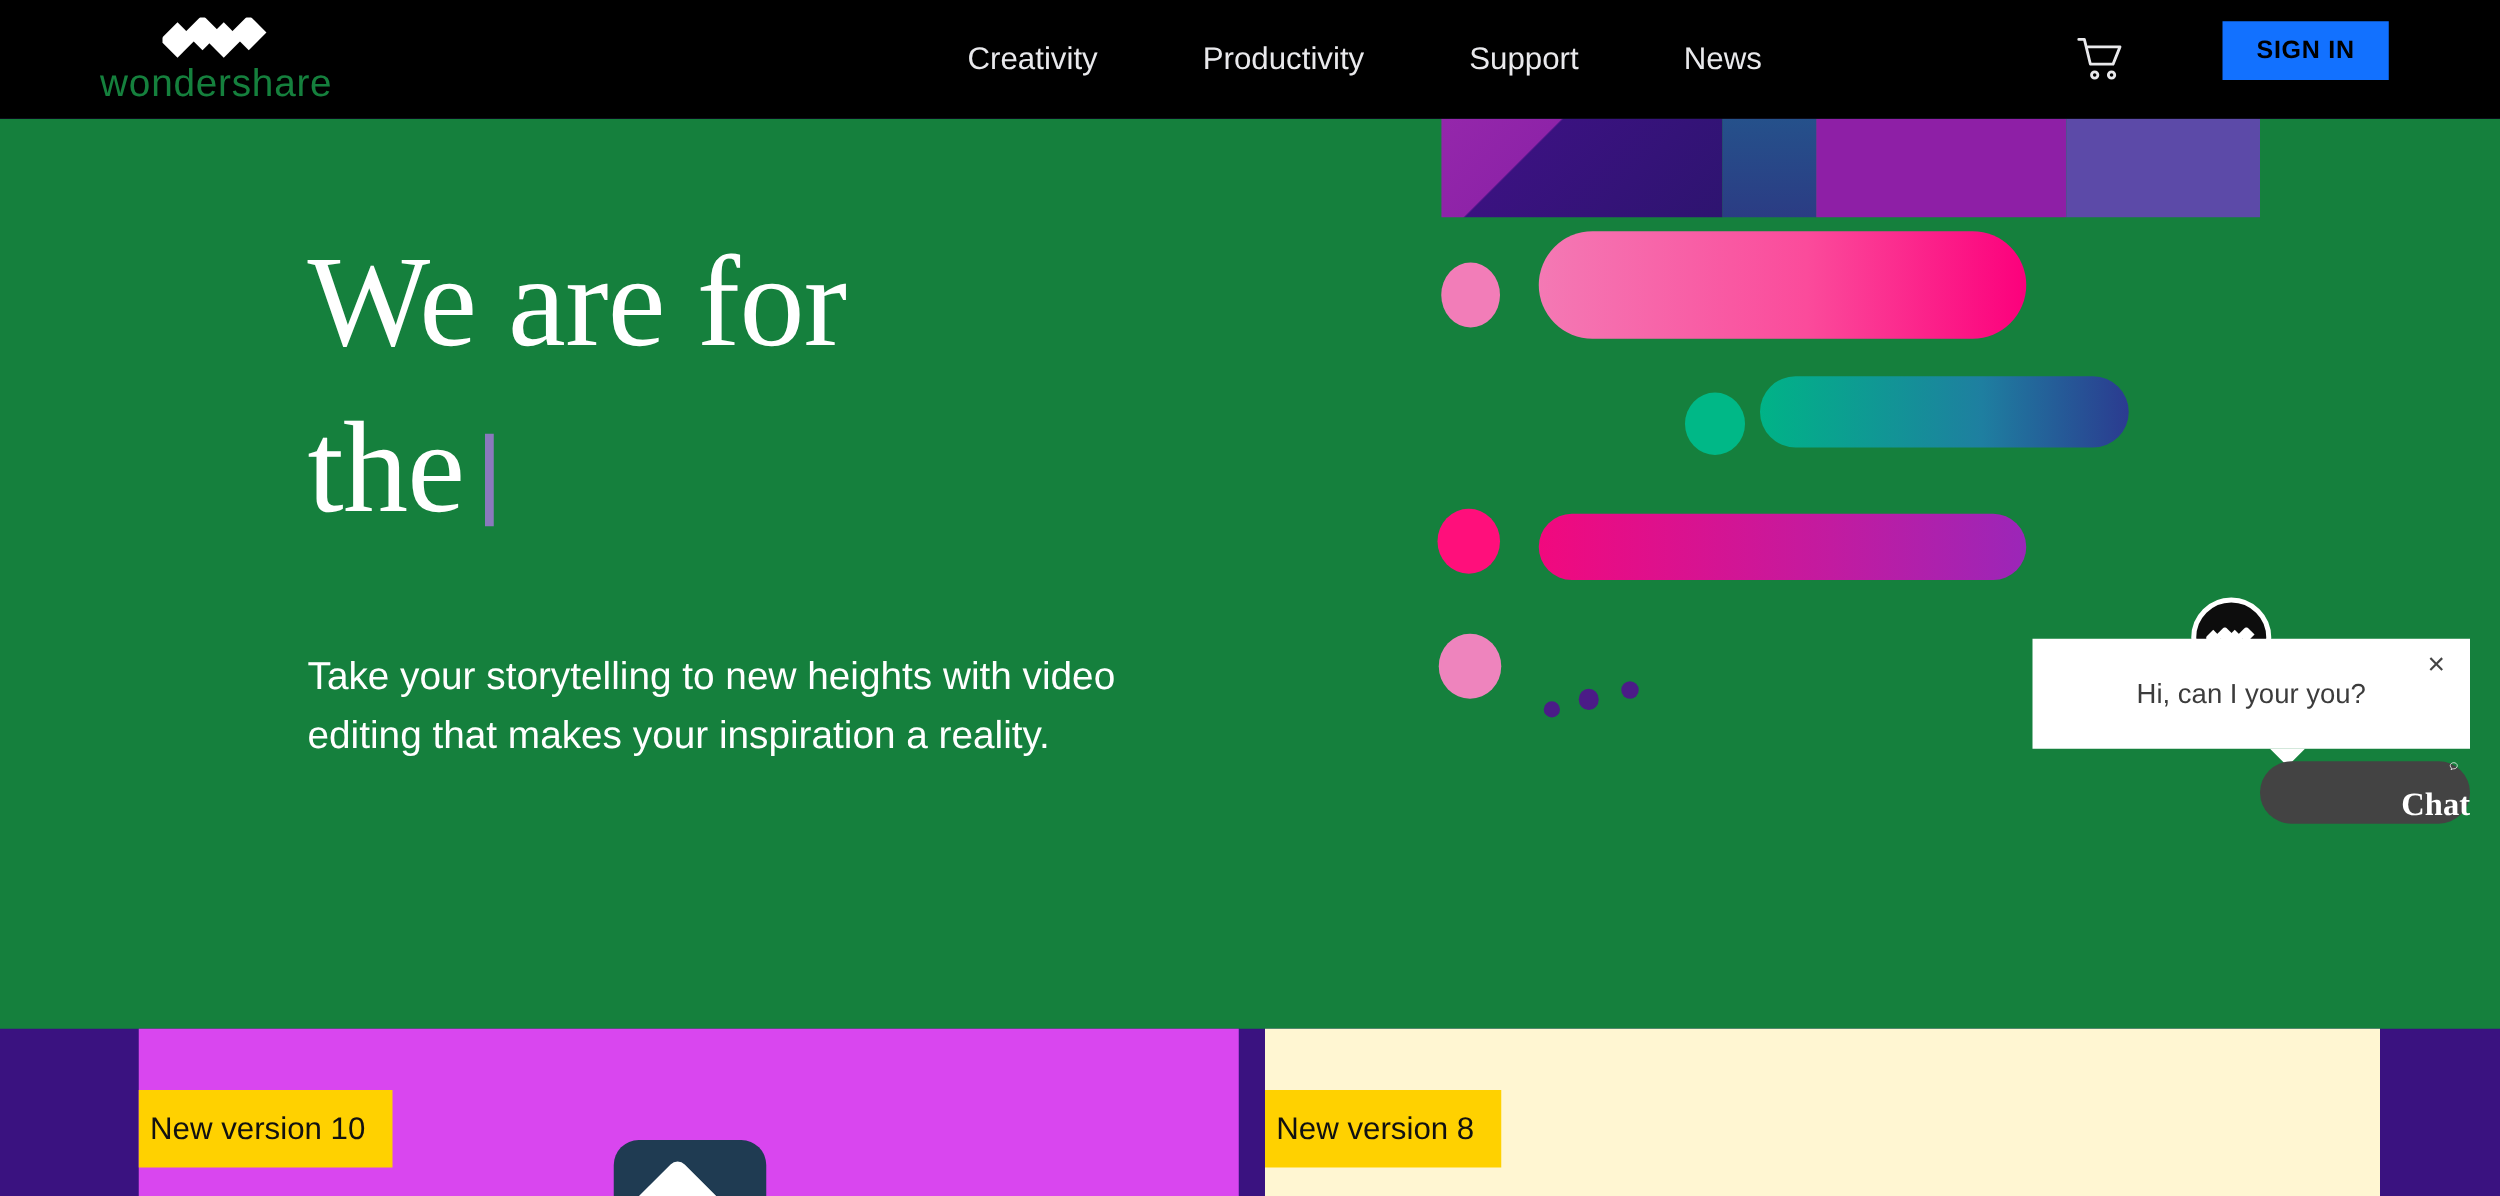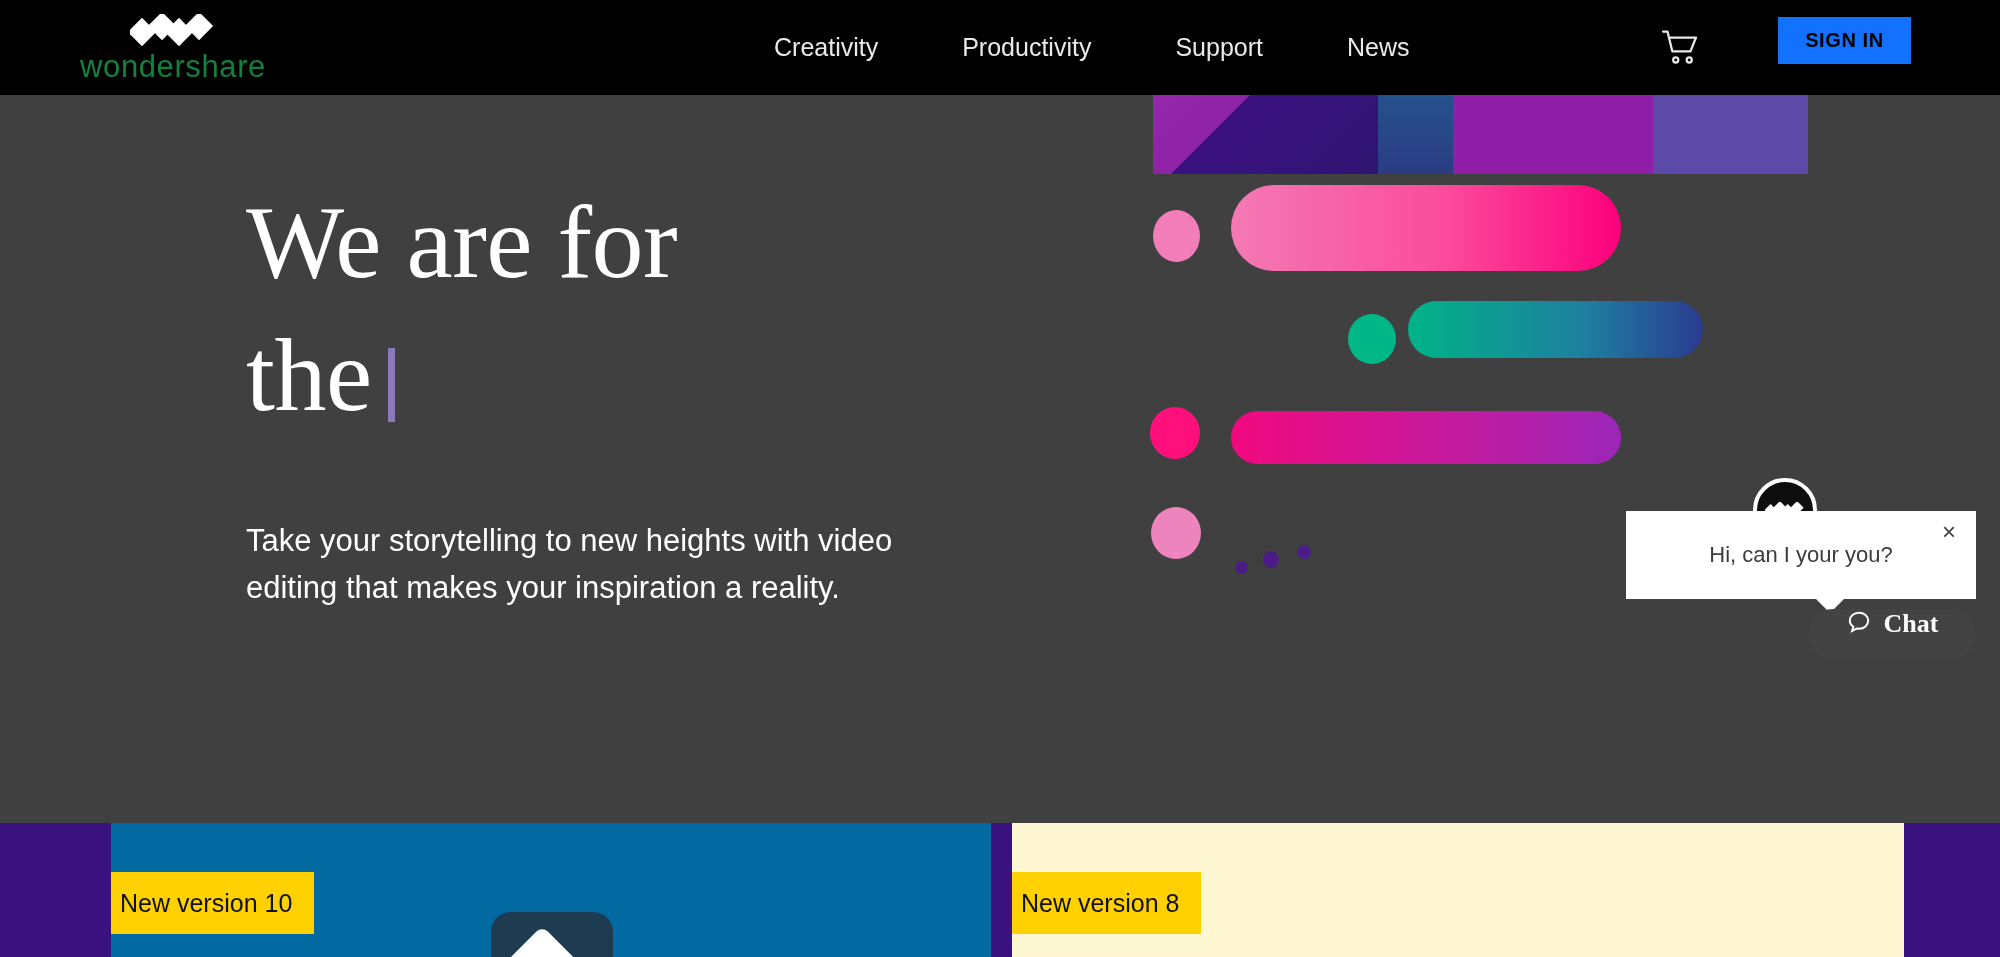--- a/index.html
+++ b/index.html
@@ -30,21 +30,21 @@
          cursor:pointer; }
   .signin{
     position:absolute; left:1778px; top:17px; width:133px; height:47px;
     background:#1271FF; color:#000000; font-size:20px; font-weight:700;
     letter-spacing:.6px; display:flex; align-items:center; justify-content:center;
     cursor:pointer; border:none;
   }
 
   
   .hero{ position:absolute; top:95px; left:0; width:2000px; height:728px;
-         background:#404040; overflow:hidden; }
+         background:#15803d; overflow:hidden; }
 
   .headline{
     position:absolute; left:246px; top:80px; width:760px;
     font-family:"Liberation Serif", serif; color:#fff;
     font-size:104px; line-height:1.28; font-weight:400; letter-spacing:-.5px;
   }
   .caret{ display:inline-block; width:7px; height:74px; background:#8a79bd;
           vertical-align:-12px; margin-left:16px; }
 
   .subtext{
@@ -104,30 +104,30 @@
     border-left:14px solid transparent; border-right:14px solid transparent;
     border-top:14px solid #fff;
   }
   .chat-close{
     position:absolute; right:14px; top:8px; width:26px; height:26px;
     color:#444; font-size:24px; line-height:26px; text-align:center;
     cursor:pointer; font-weight:300;
   }
   .chat-btn{
     position:absolute; left:182px; top:131px; width:168px; height:50px;
-    background:#434343; border-radius:25px; display:flex; align-items:flex-start;
-    justify-content:center; gap:12px; cursor:pointer;
+    background:#434343; border-radius:25px; display:flex; align-items:flex-end;
+    justify-content:center; gap:12px; cursor:pointer;flex-direction:column;
   }
   .chat-btn-label{ color:#fff; font-family:"Liberation Serif", serif;
                    font-size:26px; font-weight:700; }
 
   
   .cards{ position:absolute; left:0; top:823px; width:2000px; height:134px; }
   .card{ position:absolute; top:0; height:134px; overflow:hidden; }
-  .card-1{ left:111px; width:880px; background:#0369a1; }
+  .card-1{ left:111px; width:880px; background:#d946ef; }
   .card-2{ left:1012px; width:892px; background:#FFF6D2; }
   .badge{
     position:absolute; left:-13px; top:49px; height:62px; padding:0 22px;
     background:#FFD100; color:#111; font-size:25px;
     display:flex; align-items:center; white-space:nowrap;
   }
   .appicon{ position:absolute; top:89px; border-radius:20px;
             display:flex; align-items:center; justify-content:center; }
   .app-1{ left:380px; width:122px; height:90px; background:#1F3B52; }
   .app-1 .diamond{ width:58px; height:58px; background:#fff;

